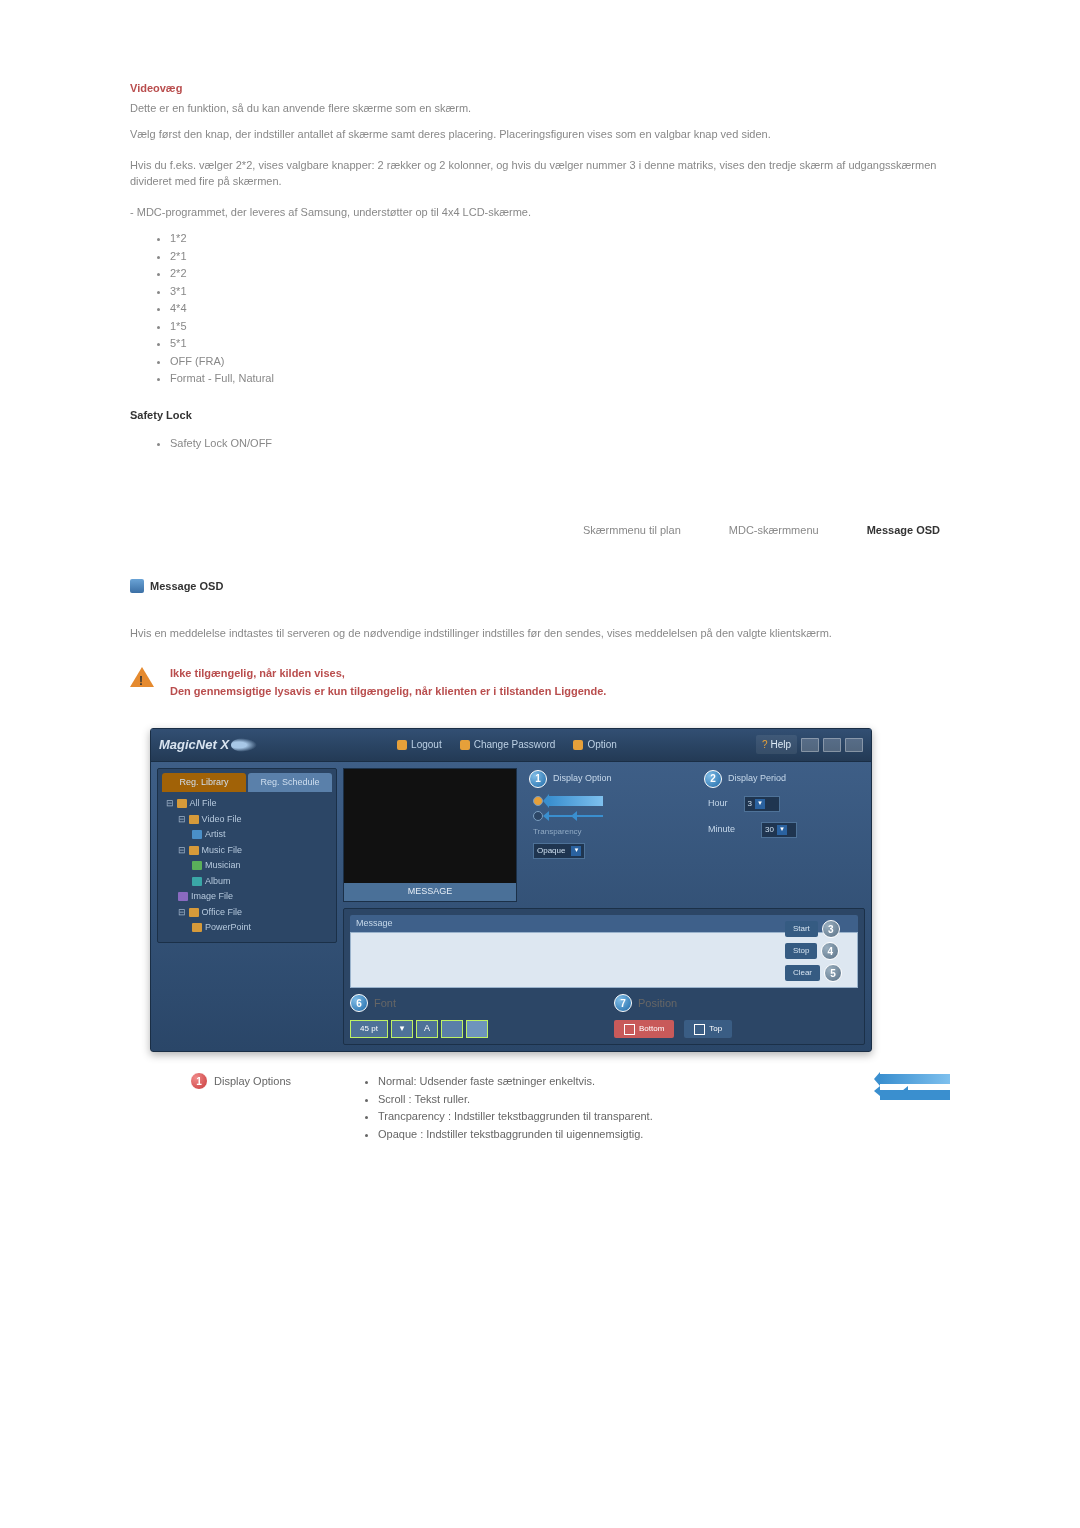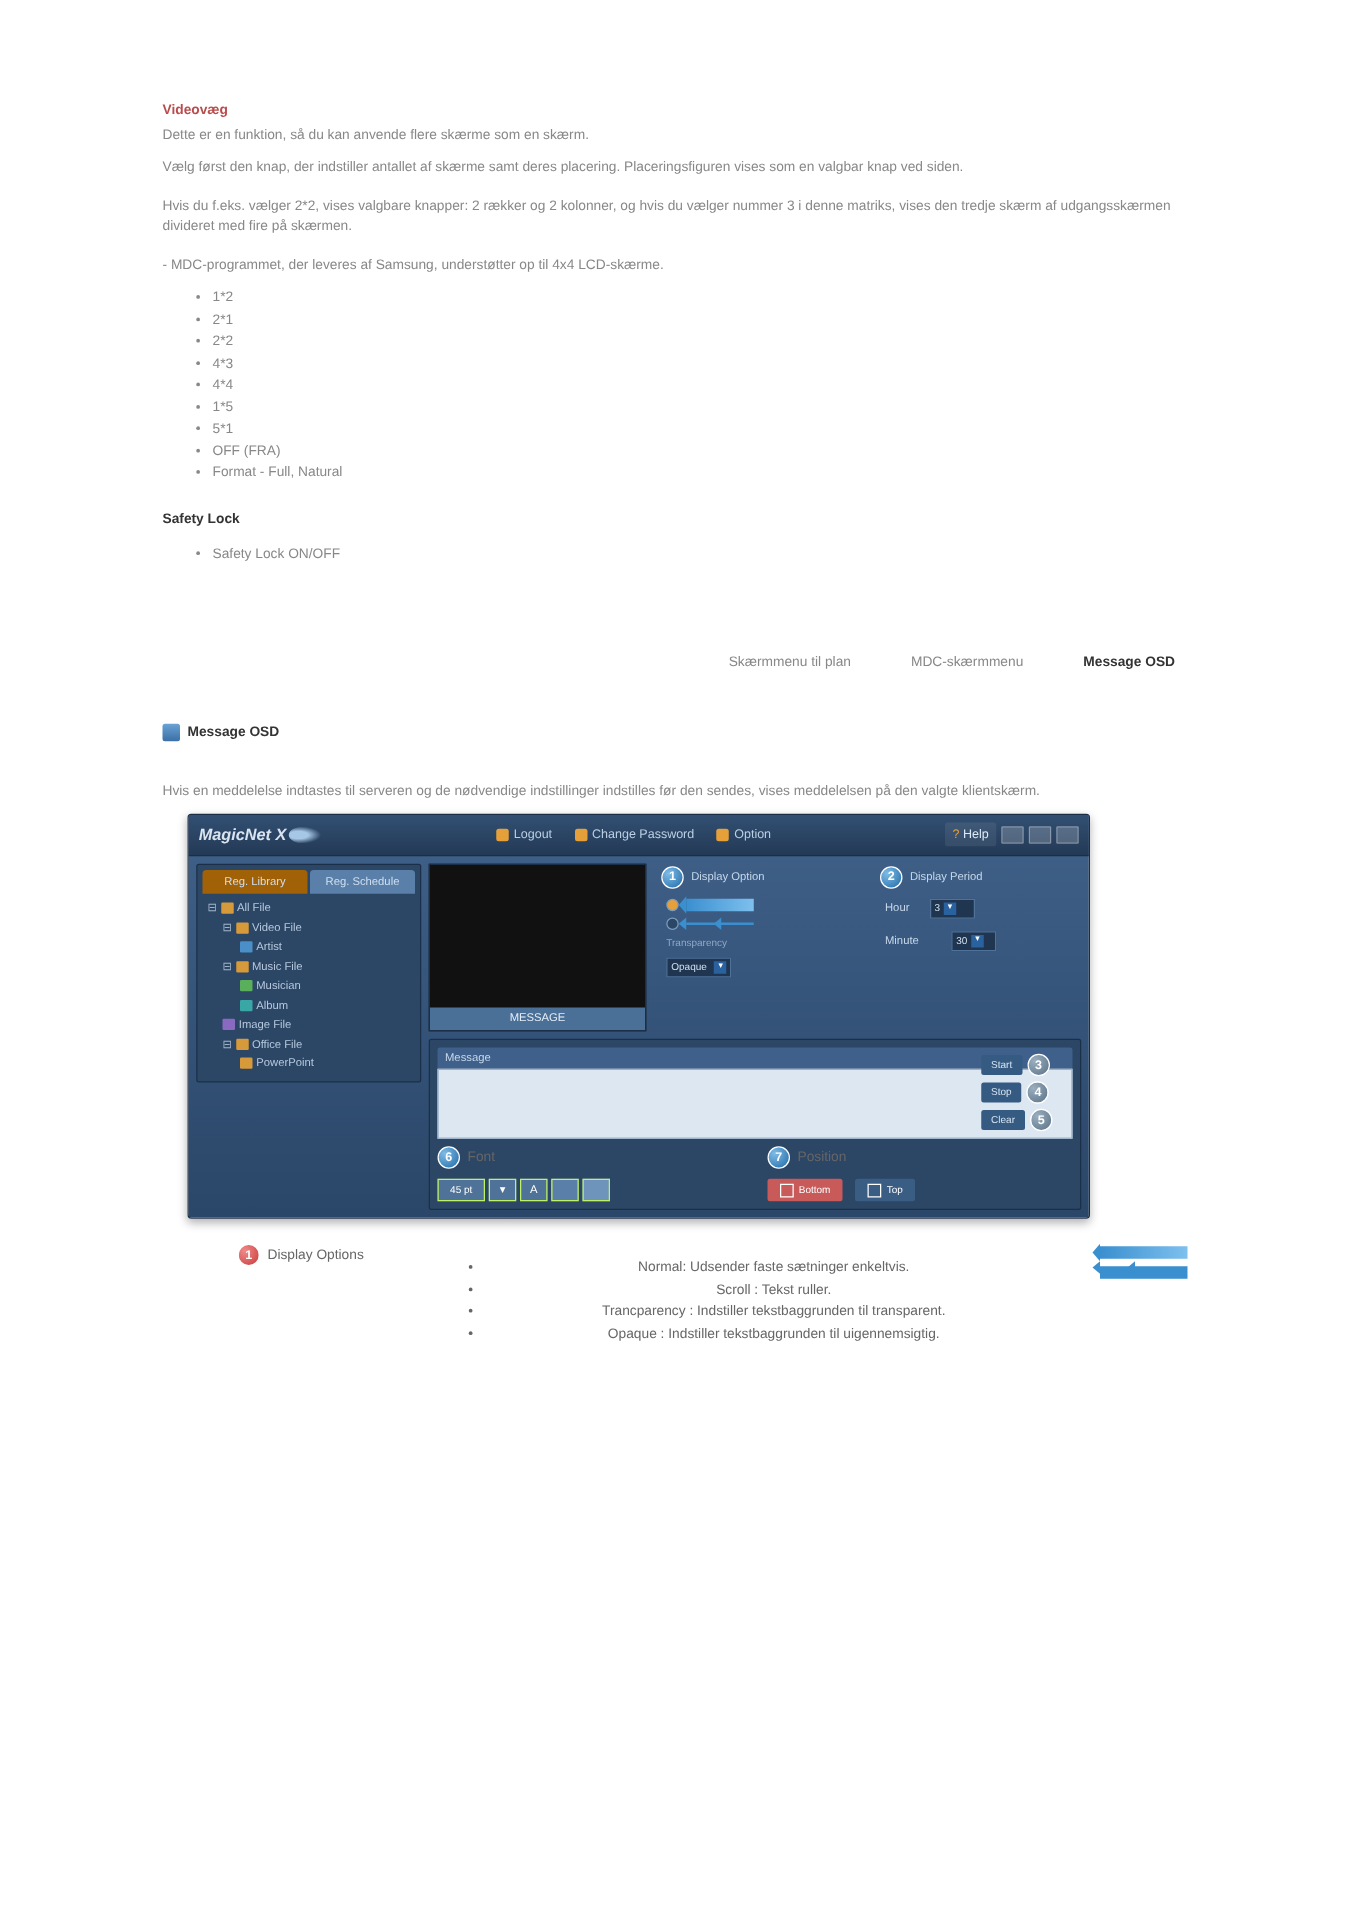--- a/index.html
+++ b/index.html
@@ -465,23 +465,22 @@
     }
     .legend-left {
       display: flex;
       align-items: center;
       gap: 6px;
       min-width: 150px;
     }
     .legend-list {
       list-style-type: disc;
       padding-left: 18px;
-      margin: 10px;
+      margin: 0;
       flex: 1;
-      text-align: center;
     }
     .legend-list li {
       margin: 1px 0;
     }
     .legend-right {
       display: flex;
       flex-direction: column;
       gap: 6px;
       margin-top: 2px;
     }
@@ -498,21 +497,21 @@
   <div class="heading-red">Videovæg</div>
   <div class="body-text">Dette er en funktion, så du kan anvende flere skærme som en skærm.</div>
   <div class="body-text">Vælg først den knap, der indstiller antallet af skærme samt deres placering. Placeringsfiguren vises som en valgbar knap ved siden.</div>
   <div class="body-text" style="margin-top:14px">Hvis du f.eks. vælger 2*2, vises valgbare knapper: 2 rækker og 2 kolonner, og hvis du vælger nummer 3 i denne matriks, vises den tredje skærm af udgangsskærmen divideret med fire på skærmen.</div>
   <div class="body-text" style="margin-top:14px">- MDC-programmet, der leveres af Samsung, understøtter op til 4x4 LCD-skærme.</div>
 
   <ul class="bullet-list">
     <li>1*2</li>
     <li>2*1</li>
     <li>2*2</li>
-    <li>4*3</li>
+    <li>3*1</li>
     <li>4*4</li>
     <li>1*5</li>
     <li>5*1</li>
     <li>OFF (FRA)</li>
     <li>Format - Full, Natural</li>
   </ul>
 
   <div class="heading-black">Safety Lock</div>
   <ul class="bullet-list">
     <li>Safety Lock ON/OFF</li>
@@ -524,20 +523,27 @@
     <span class="nav-item active">Message OSD</span>
   </div>
 
   <div class="section-label">
     <span class="section-icon"></span>
     <span>Message OSD</span>
   </div>
 
   <div class="body-text">Hvis en meddelelse indtastes til serveren og de nødvendige indstillinger indstilles før den sendes, vises meddelelsen på den valgte klientskærm.</div>
 
+  <div class="warning-row">
+    <div class="warning-icon"></div>
+    <div class="warning-text">
+      <div>Ikke tilgængelig, når kilden vises,</div>
+      <div>Den gennemsigtige lysavis er kun tilgængelig, når klienten er i tilstanden Liggende.</div>
+    </div>
+  </div>
 
   <div class="screenshot">
     <div class="app-window">
 
       <div class="app-header">
         <span class="logo">MagicNet X</span>
         <span class="logo-swoosh"></span>
         <div class="header-actions">
           <span class="header-action">
               <span class="tiny-icon"></span>

